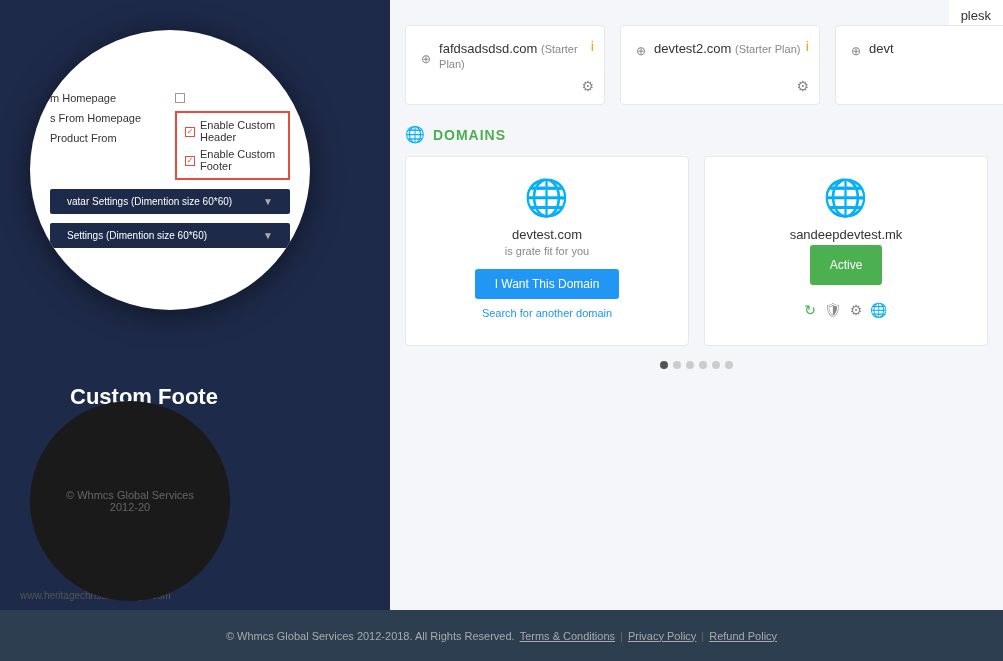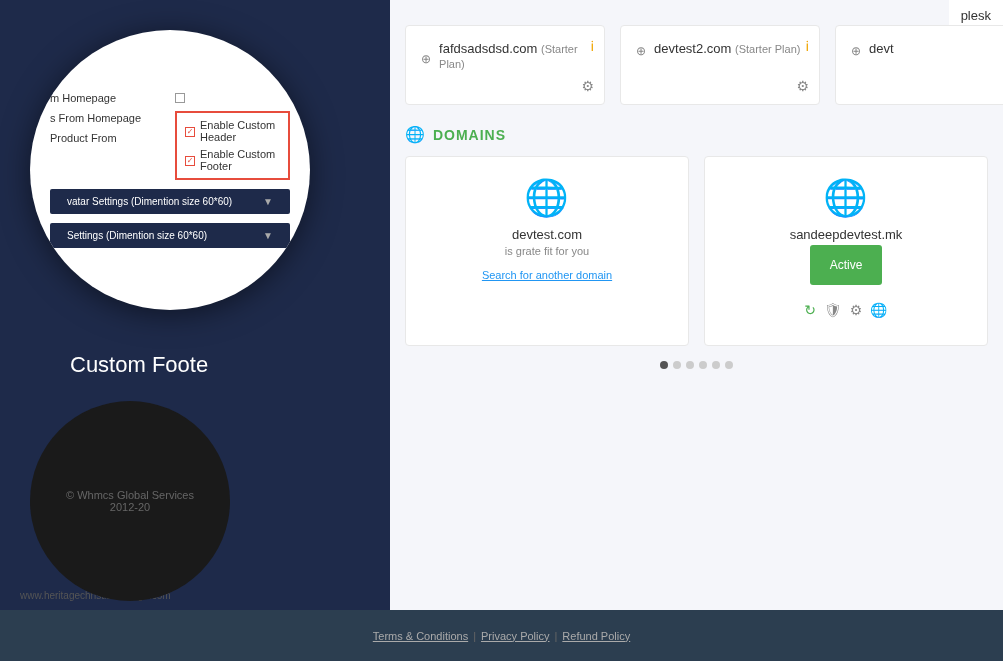--- a/index.html
+++ b/index.html
@@ -21,25 +21,25 @@
       background: #1e2a4a;
       display: flex;
       flex-direction: column;
       align-items: center;
       justify-content: flex-end;
       padding-bottom: 20px;
     }
 
     .custom-footer-label {
       position: absolute;
-      top: 352px;
+      top: 384px;
       left: 70px;
       color: #fff;
       font-size: 22px;
-      font-weight: normal;
+      font-weight: bold;
     }
 
     
     .right-panel {
       position: absolute;
       top: 0;
       left: 390px;
       right: 0;
       height: 638px;
       background: #f5f6fa;
@@ -166,21 +166,20 @@
       padding: 8px 20px;
       font-size: 12px;
       cursor: pointer;
       margin-bottom: 8px;
       white-space: nowrap;
     }
 
     .search-link {
       color: #2196f3;
       font-size: 11px;
-      text-decoration: underline;
       cursor: pointer;
     }
 
     .btn-active {
       background: #4caf50;
       color: #fff;
       border: none;
       border-radius: 3px;
       padding: 13px 20px;
       font-size: 12px;
@@ -454,20 +453,21 @@
       <span class="domains-header-icon">🌐</span>
       <span class="domains-header-text">DOMAINS</span>
     </div>
 
     <div class="domain-cards-row">
 
       <div class="domain-card">
         <span class="domain-globe blue">🌐</span>
         <span class="domain-name">devtest.com</span>
         <span class="domain-tagline">is grate fit for you</span>
+        <button class="btn-want-domain">I Want This Domain</button>
         <a class="search-link">Search for another domain</a>
       </div>
 
       <div class="domain-card">
         <span class="domain-globe green">🌐</span>
         <span class="domain-name">sandeepdevtest.mk</span>
         <button class="btn-active">Active</button>
         <div class="domain-actions">
           <span class="domain-action-icon green">↻</span>
           <span class="domain-action-icon">🛡</span>
@@ -485,20 +485,21 @@
       <div class="dot"></div>
       <div class="dot"></div>
       <div class="dot"></div>
     </div>
 
   </div>
 
 </div>
 
 <div class="footer-bar">
+  <span class="footer-text">© Whmcs Global Services 2012-2018. All Rights Reserved.</span>
   <a class="footer-link">Terms &amp; Conditions</a>
   <span class="footer-separator">|</span>
   <a class="footer-link">Privacy Policy</a>
   <span class="footer-separator">|</span>
   <a class="footer-link">Refund Policy</a>
 </div>
 
 <div class="magnified-overlay">
   <div class="magnified-inner">
 

